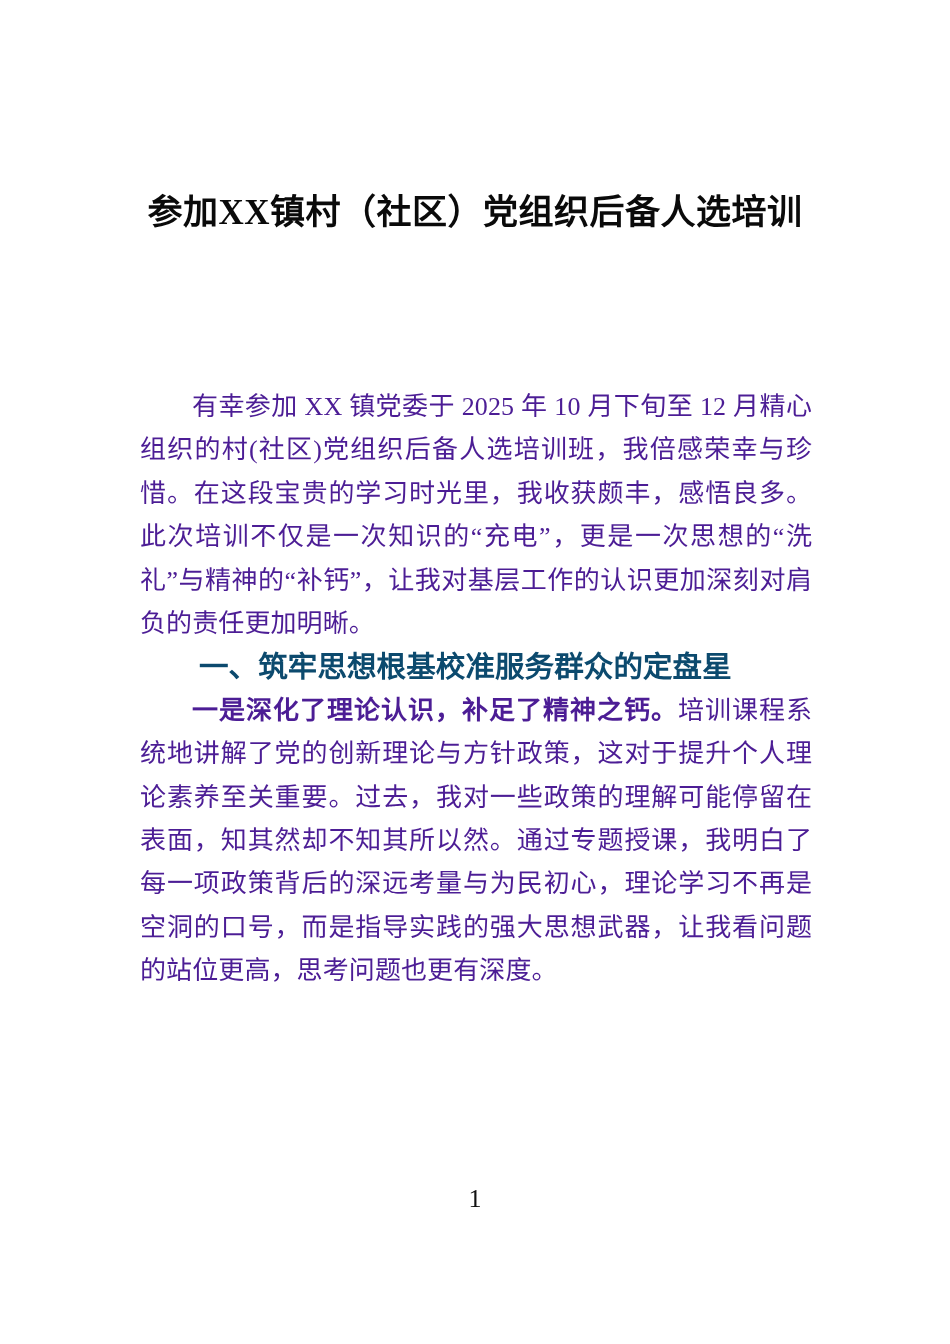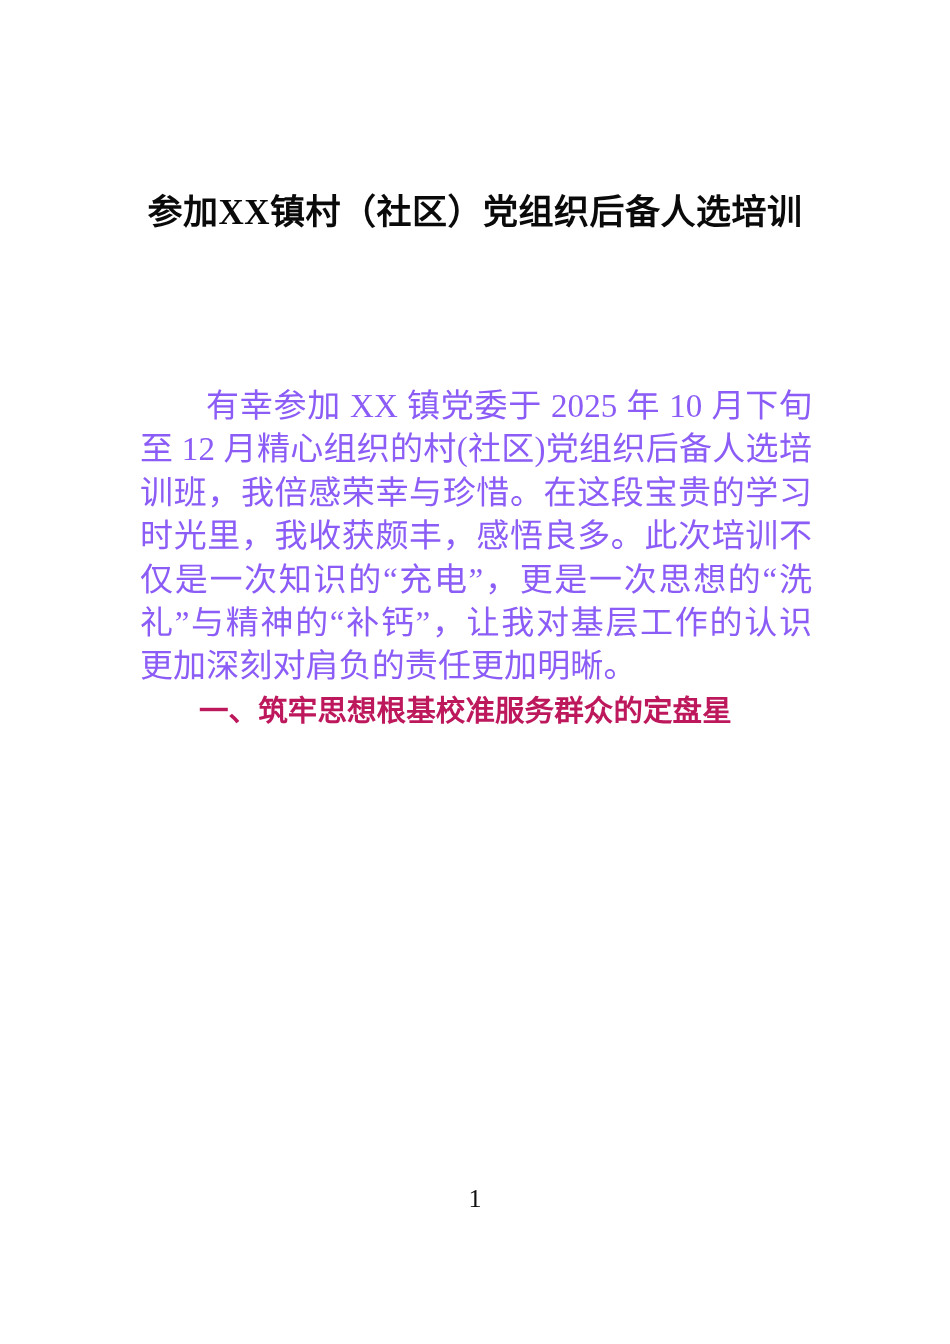--- a/index.html
+++ b/index.html
@@ -48,41 +48,41 @@
     position: absolute;
     left: 140px;
     top: 385px;
     width: 672px;
   }
 
   p.para {
     margin: 0;
     padding: 0;
     font-family: "Liberation Serif", "DejaVu Serif", serif;
-    font-size: 33px;
+    font-size: 26px;
     line-height: 43.4px;
     text-align: justify;
     text-justify: inter-ideograph;
     text-indent: 2em;
-    color: #8b5cf6;
+    color: #4c1d95;
     letter-spacing: 0.1px;
     word-break: break-all;
   }
 
   
   p.heading {
     margin: 0;
     padding: 0;
     font-family: "Liberation Sans", "DejaVu Sans", sans-serif;
     font-weight: 700;
     font-size: 29.5px;
     line-height: 43.4px;
     text-indent: 2em;
     text-align: left;
-    color: #be185d;
+    color: #0c4a6e;
     letter-spacing: 0.1px;
   }
 
   
   .lead {
     font-weight: 700;
   }
 
   
   .page-number {
@@ -106,18 +106,19 @@
     <div>参加XX镇村（社区）党组织后备人选培训</div>
   </div>
 
   <div class="body-block">
 
     <p class="para">有幸参加 XX 镇党委于 2025 年 10 月下旬至 12 月精心组织的村(社区)党组织后备人选培训班，我倍感荣幸与珍惜。在这段宝贵的学习时光里，我收获颇丰，感悟良多。此次培训不仅是一次知识的“充电”，更是一次思想的“洗礼”与精神的“补钙”，让我对基层工作的认识更加深刻对肩负的责任更加明晰。</p>
 
     <p class="heading">一、筑牢思想根基校准服务群众的定盘星</p>
 
 
+    <p class="para"><span class="lead">一是深化了理论认识，补足了精神之钙。</span><span>培训课程系统地讲解了党的创新理论与方针政策，这对于提升个人理论素养至关重要。过去，我对一些政策的理解可能停留在表面，知其然却不知其所以然。通过专题授课，我明白了每一项政策背后的深远考量与为民初心，理论学习不再是空洞的口号，而是指导实践的强大思想武器，让我看问题的站位更高，思考问题也更有深度。</span></p>
 
   </div>
 
   <div class="page-number">1</div>
 
 </div>
 
 </body></html>

